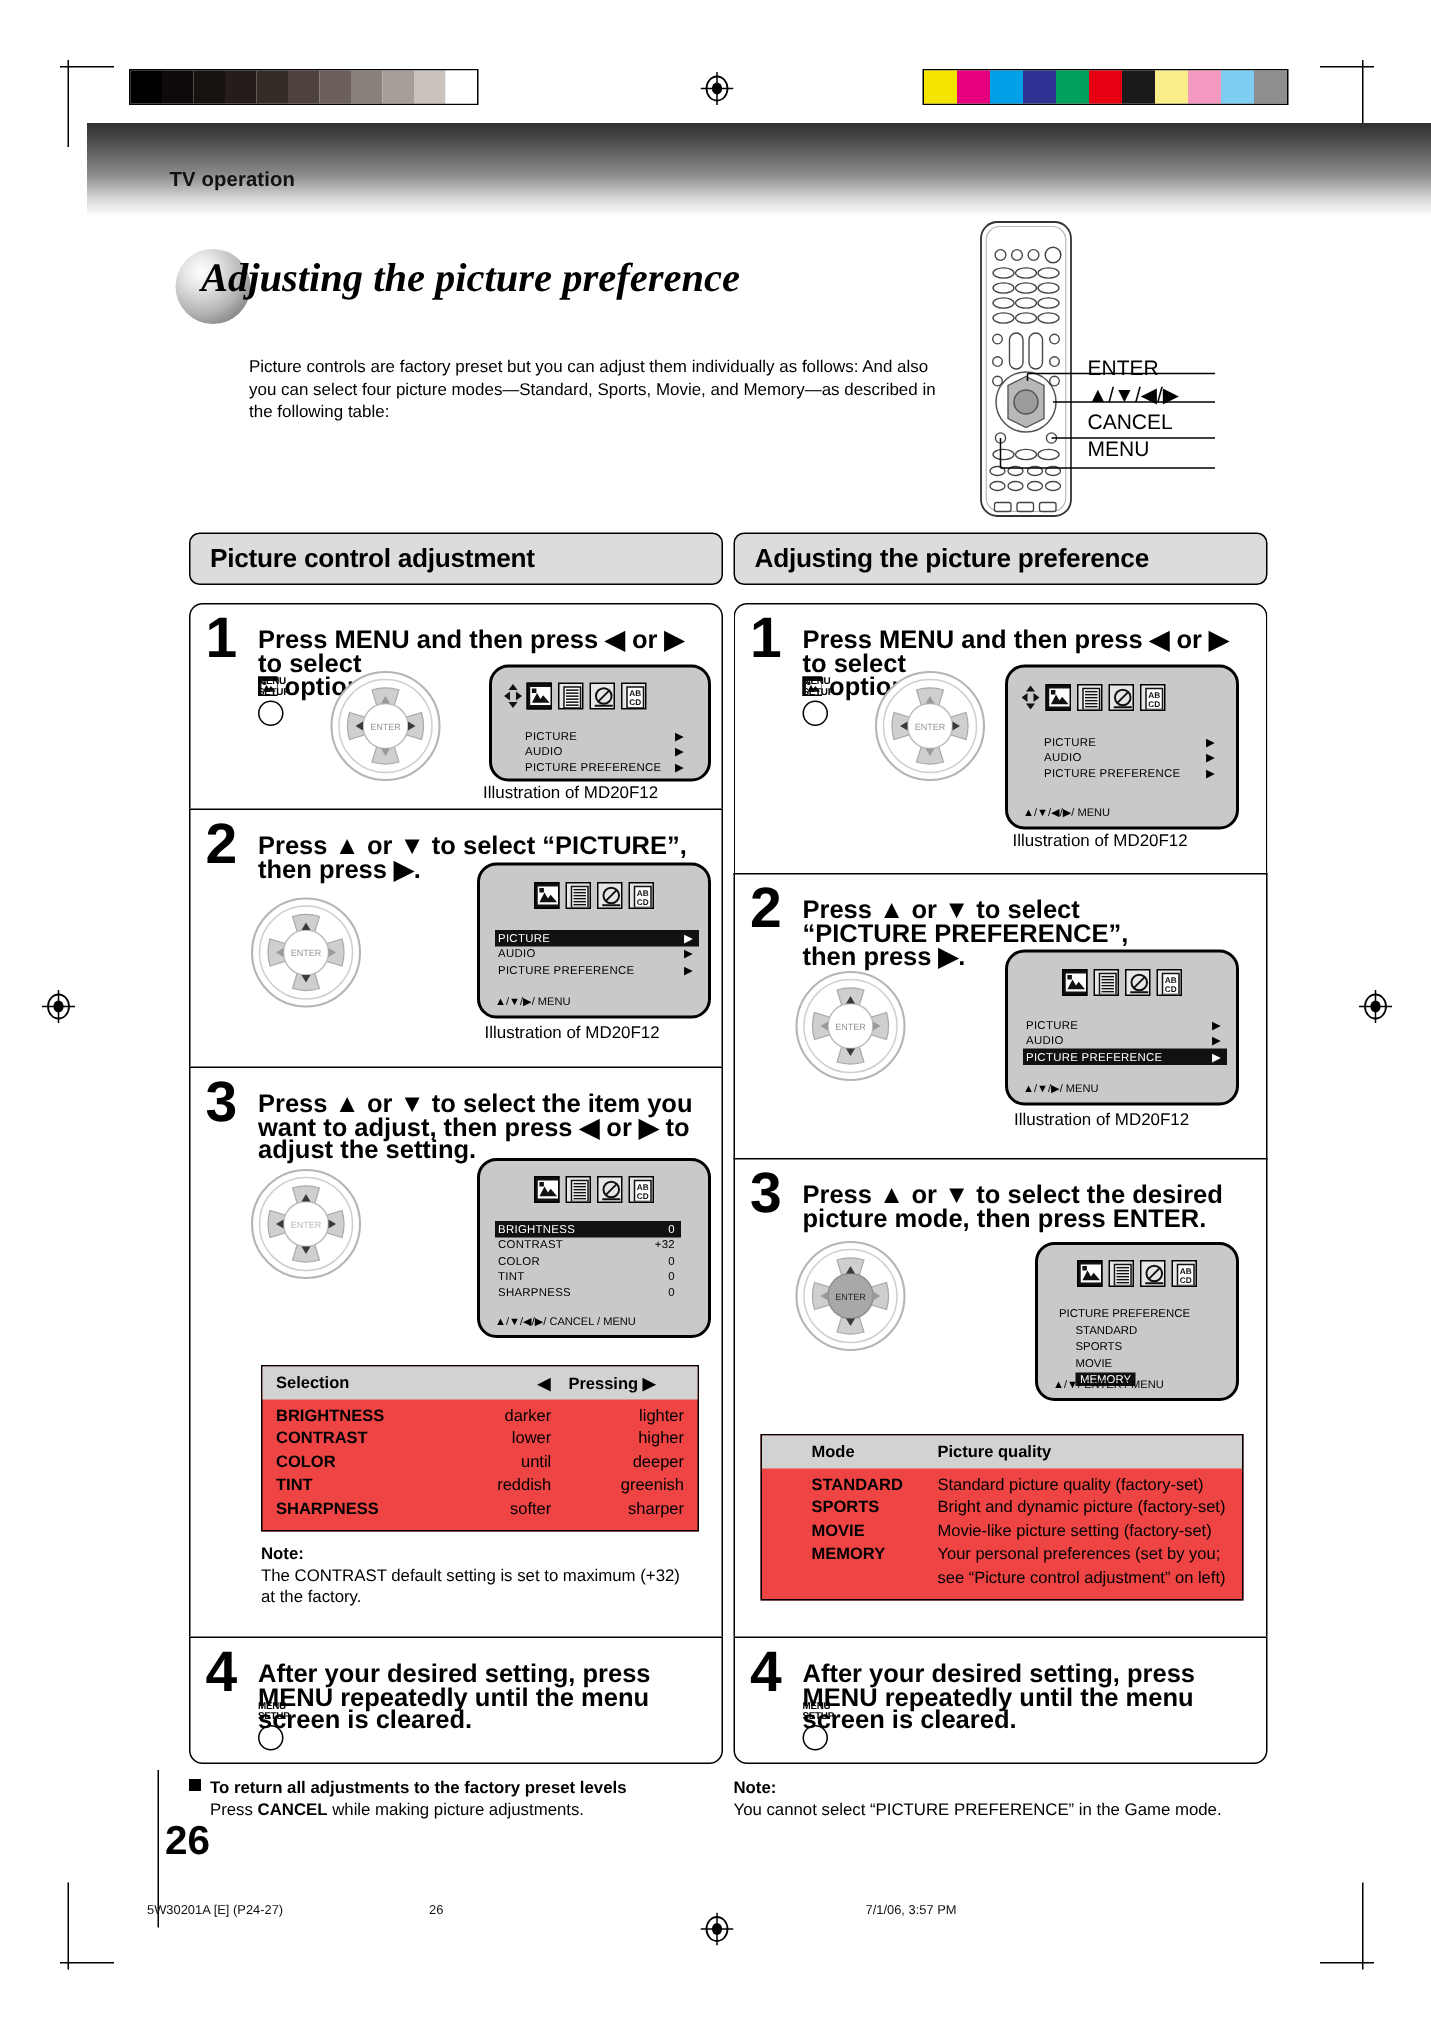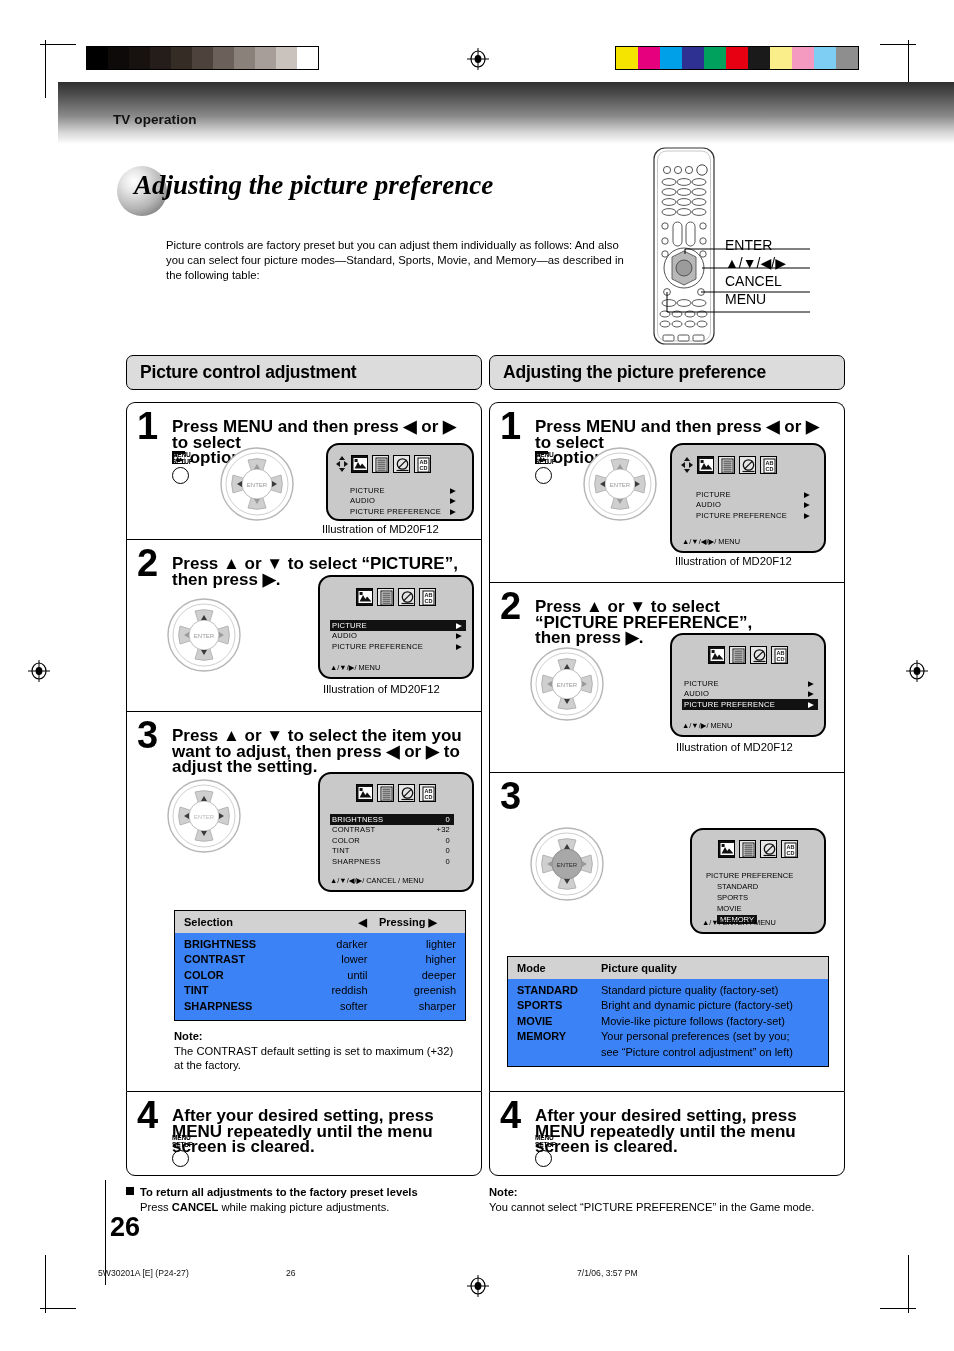--- a/index.html
+++ b/index.html
@@ -130,35 +130,35 @@
   .menubtn .lbl {
     font-size:6.6px; font-weight:bold; line-height:6.6px; text-align:left;
     letter-spacing:-.2px;
   }
   .menubtn .circ {
     margin-top:2px; width:17px; height:17px; border:1.6px solid #000; border-radius:50%;
   }
 
   
   .dtable {
-    position:absolute; border:1.6px solid #000; background:#3b82f6;
+    position:absolute; border:1.6px solid #000; background:#ef4444;
     font-size:11px;
   }
   .dtable .thead {
     background:#d2d2d2; font-weight:bold; display:flex; align-items:center;
     height:22px; padding:0 9px;
   }
   .dtable .tbody { padding:4px 9px 6px 9px; }
   .dtable .trow { display:flex; align-items:baseline; line-height:15.4px; }
   .dtable .c-sel { font-weight:bold; width:115px; }
   .dtable .c-l { width:82px; text-align:right; }
   .dtable .c-r { width:95px; text-align:right; }
 
   .dtable2 .thead { height:22px; }
-  .dtable2 .c-mode { font-weight:bold; width:84px; }
+  .dtable2 .c-mode { font-weight:bold; width:84px;margin-left:24px; }
   .dtable2 .c-q { flex:1; }
 
   .note { position:absolute; font-size:11.2px; line-height:14.6px; }
   .note b { font-weight:bold; }
 
   
   .bullet {
     display:inline-block; width:8px; height:8px; background:#000;
     margin-right:6px; vertical-align:1px;
   }
@@ -818,20 +818,21 @@
           <span class="val">▶</span>
         </div>
     </div>
     <div class="hint" style="left:10px; top:86px;">▲/▼/▶/ MENU</div>
   </div>
   <div class="caption" style="left:186px; top:158px;">Illustration of MD20F12</div>
 </div>
 
 <div class="stepbox mid" style="left:489px; top:772px; width:356px; height:319px;">
   <div class="stepnum">3</div>
+  <div class="steptext">Press ▲ or ▼ to select the desired picture mode, then press ENTER.</div>
 
   <div class="dpad" style="left:38px; top:52px;">
     <svg width="78" height="78" viewBox="0 0 78 78">
       <circle cx="39" cy="39" r="36" fill="#fff" stroke="#b5b5b5" stroke-width="1.4"></circle>
       <circle cx="39" cy="39" r="31" fill="#fff" stroke="#cfcfcf" stroke-width="1"></circle>
       <path d="M30 15 A31 31 0 0 1 48 15 L44 28 A19 19 0 0 0 34 28 Z" fill="#cfcfcf" stroke="#a9a9a9" stroke-width=".8"></path>
       <path d="M63 30 A31 31 0 0 1 63 48 L50 44 A19 19 0 0 0 50 34 Z" fill="#cfcfcf" stroke="#a9a9a9" stroke-width=".8"></path>
       <path d="M48 63 A31 31 0 0 1 30 63 L34 50 A19 19 0 0 0 44 50 Z" fill="#cfcfcf" stroke="#a9a9a9" stroke-width=".8"></path>
       <path d="M15 48 A31 31 0 0 1 15 30 L28 34 A19 19 0 0 0 28 44 Z" fill="#cfcfcf" stroke="#a9a9a9" stroke-width=".8"></path>
       <circle cx="39" cy="39" r="15" fill="#a8a8a8" stroke="#8f8f8f" stroke-width="1"></circle>
@@ -899,21 +900,21 @@
       <div class="trow">
           <span class="c-mode">STANDARD</span>
           <span class="c-q">Standard picture quality (factory-set)</span>
         </div>
       <div class="trow">
           <span class="c-mode">SPORTS</span>
           <span class="c-q">Bright and dynamic picture (factory-set)</span>
         </div>
       <div class="trow">
           <span class="c-mode">MOVIE</span>
-          <span class="c-q">Movie-like picture follows (factory-set)</span>
+          <span class="c-q">Movie-like picture setting (factory-set)</span>
         </div>
       <div class="trow">
           <span class="c-mode">MEMORY</span>
           <span class="c-q">Your personal preferences (set by you;</span>
         </div>
       <div class="trow">
           <span class="c-mode"></span>
           <span class="c-q">see “Picture control adjustment” on left)</span>
         </div>
     </div>

